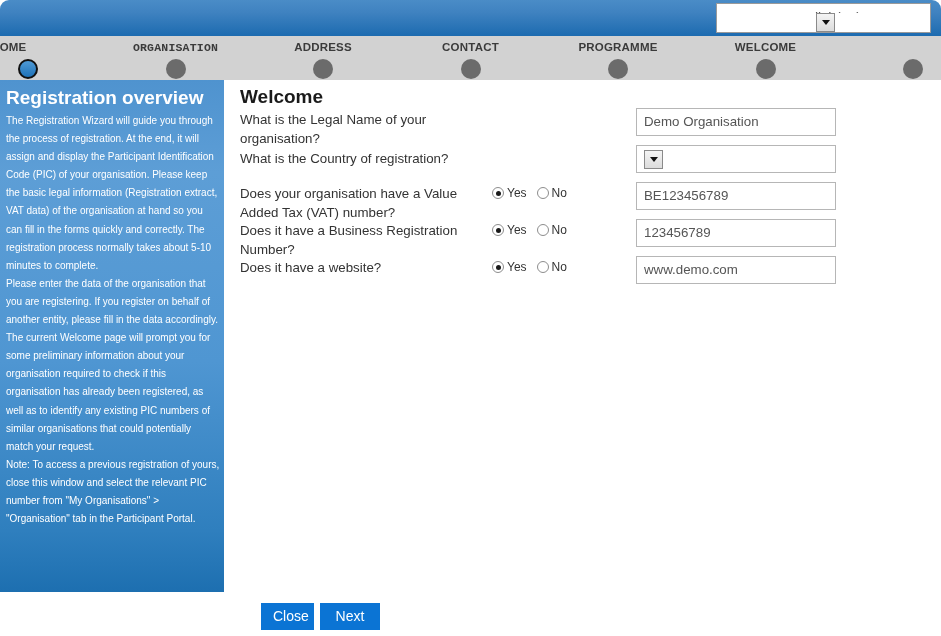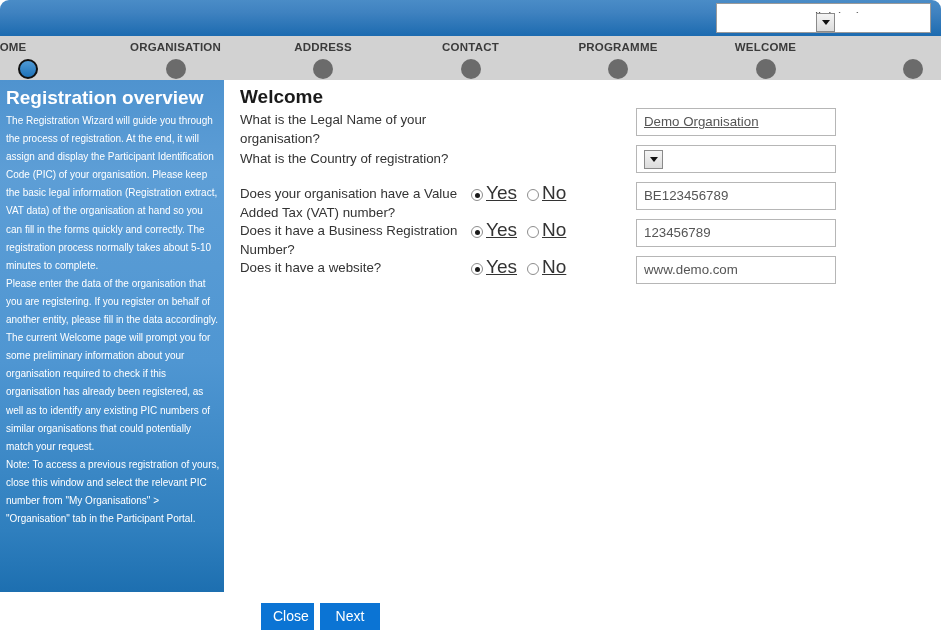--- a/index.html
+++ b/index.html
@@ -172,27 +172,26 @@
   .q-label {
     position: absolute;
     left: 16px;
     width: 240px;
     font-size: 13.3px;
     line-height: 18.5px;
     color: #333333;
   }
   .radio-group {
     position: absolute;
-    left: 247px;
+    left: 268px;
     width: 130px;
-    font-size: 19px;
+    font-size: 12px;
     color: #333333;
     white-space: nowrap;
     line-height: 16px;
-    text-decoration: underline;
   }
   .radio {
     display: inline-block;
     width: 12px; height: 12px;
     border-radius: 50%;
     border: 1px solid #8d8d8d;
     background: #ffffff;
     box-sizing: border-box;
     vertical-align: -2px;
     position: relative;
@@ -273,21 +272,21 @@
   </div>
 </div>
 
 <div id="stepbar">
   <div id="step-track"></div>
   <div id="steps-host">
       <div class="step active first" style="left: 28px;">
         <div class="step-label">WELCOME</div>
         <div class="step-dot"></div>
       </div>
-      <div class="step" style="left: 175.5px;">
+      <div class="step" style="left: 175.5px; font-family: Liberation Mono, monospace;">
         <div class="step-label">ORGANISATION</div>
         <div class="step-dot"></div>
       </div>
       <div class="step" style="left: 323px;">
         <div class="step-label">ADDRESS</div>
         <div class="step-dot"></div>
       </div>
       <div class="step" style="left: 470.5px;">
         <div class="step-label">CONTACT</div>
         <div class="step-dot"></div>
@@ -315,21 +314,21 @@
       <p class="sidebar-para">The current Welcome page will prompt you for some preliminary information about your organisation required to check if this organisation has already been registered, as well as to identify any existing PIC numbers of similar organisations that could potentially match your request.</p>
       <p class="sidebar-para">Note: To access a previous registration of yours, close this window and select the relevant PIC number from "My Organisations" &gt; "Organisation" tab in the Participant Portal.</p>
     </div>
 </div>
 
 <div id="main">
   <div id="main-title">Welcome</div>
   <div id="form-host">
       <div class="form-row" style="top: 0px;">
         <div class="q-label" style="top: 31px;">What is the Legal Name of your organisation?</div>
-        <div class="field" style="top: 28px; text-decoration: underline;">Demo Organisation</div>
+        <div class="field" style="top: 28px;">Demo Organisation</div>
       </div>
       <div class="form-row" style="top: 0px;">
         <div class="q-label" style="top: 70px;">What is the Country of registration?</div>
         <div class="field select" style="top: 65px;">
           <span class="combo-arrow">
             <i></i>
           </span>
         </div>
       </div>
       <div class="form-row" style="top: 0px;">

